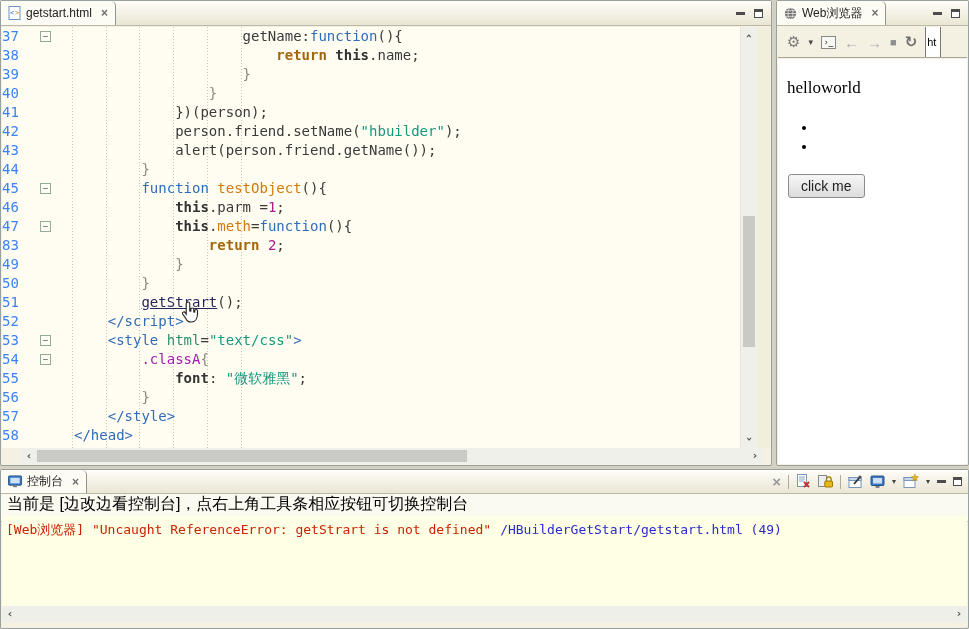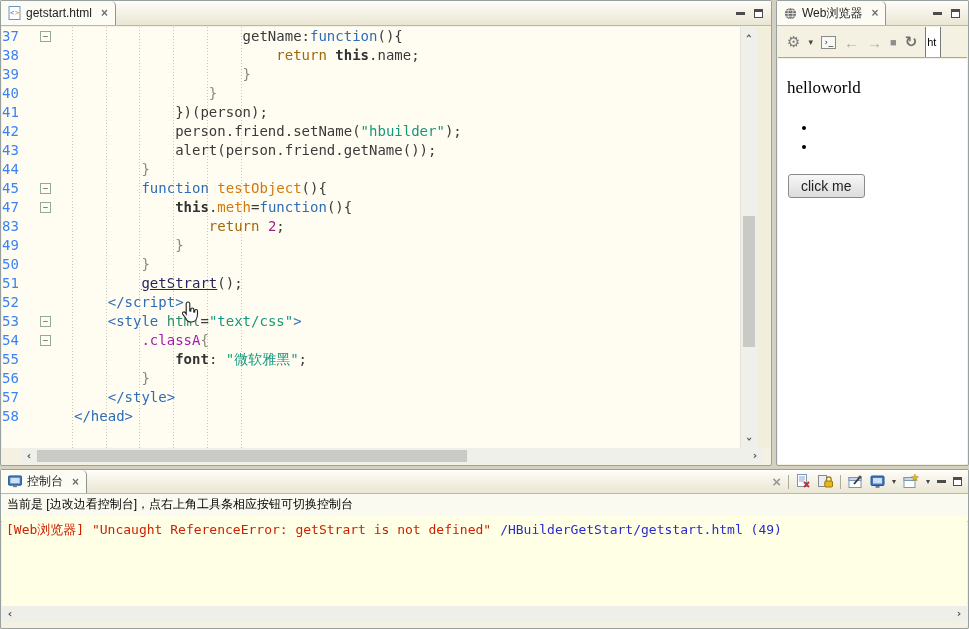--- a/index.html
+++ b/index.html
@@ -21,21 +21,21 @@
   
   #editor-surface{position:absolute;left:1px;top:26px;width:738px;bottom:17px;background:#fffdf1;overflow:hidden}
   .guide{position:absolute;top:0;bottom:0;width:1px;background-image:repeating-linear-gradient(to bottom,#ccc8b4 0,#ccc8b4 1px,transparent 1px,transparent 3px)}
   .code-line{display:flex;height:19px;font:14px/19px "DejaVu Sans Mono",monospace;position:relative}
   .lnum{width:36px;text-align:left;padding-right:2px;color:#3b82f6;flex:none}
   .fold-cell{width:16px;flex:none;position:relative}
   .fold-box{position:absolute;left:2px;top:4px;width:11px;height:11px;border:1px solid #93ab97;background:#fdfdf4;color:#555;font:9px/9px "DejaVu Sans Mono",monospace;text-align:center}
   .ctext{white-space:pre;padding-left:20px}
   .tk-p{color:#3a3a3a}.tk-g{color:#8a8a80}
   .tk-k{color:#2e6cb8;font-weight:normal}.tk-t{color:#2e6cb8}
-  .tk-k2{color:#a4660b;font-weight:normal}
+  .tk-k2{color:#a4660b;font-weight:bold}
   .tk-fn{color:#d2790d}.tk-n{color:#a71d8d}.tk-s{color:#17977e}
   .tk-a{color:#2e8f6f}.tk-c{color:#a21caf}
   .tk-b{color:#333;font-weight:bold}
   .tk-l{color:#26265e;text-decoration:underline}
   #hand-cursor{position:absolute;left:177px;top:274px;width:20px;height:22px}
 
   .vscroll{position:absolute;top:26px;right:14px;bottom:17px;width:17px;background:#f0f0eb;border-left:1px solid #e2e2da}
   #overview-ruler{position:absolute;top:26px;right:1px;bottom:17px;width:13px;background:#f2eedc}
   .hscroll{position:absolute;left:20px;right:8px;bottom:1px;height:16px;background:#f0f0eb}
   .sarrow{position:absolute;color:#555;font:bold 11px/11px "DejaVu Sans",sans-serif;width:12px;height:12px;text-align:center}
@@ -60,21 +60,21 @@
   #browser-list{list-style:disc;margin:21px 0 0 0;padding-left:30px;font-size:14px;color:#000}
   #browser-list li{height:19px}
   #click-me-button{margin:17px 0 0 1px;height:24px;padding:0 12px;font:14px "Liberation Sans",sans-serif;color:#222;border:1px solid #8b8b8b;border-radius:3px;background:linear-gradient(#f7f7f7,#dcdcdc)}
 
   
   #console-panel .tabbar{height:24px}
   .icon-strip{margin-left:auto;display:flex;align-items:center;gap:7px;padding-right:6px}
   .sep{width:1px;height:14px;background:#b0ac9c}
   .strip-x{color:#9a9a9a;font-size:15px;font-weight:bold;line-height:1}
   .caret-sm{font-size:8px;color:#444}
-  #console-status{height:28px;line-height:20px;background:#fbfaf0;border-bottom:1px solid #ccc8b8;font-size:12px;color:#000;padding-left:6px}
+  #console-status{height:28px;line-height:20px;background:#fbfaf0;border-bottom:1px solid #ccc8b8;font-size:16px;color:#000;padding-left:6px}
   #console-content{position:absolute;left:1px;right:1px;top:46px;bottom:22px;background:#ffffe6;padding:5px 4px;font:13px/17px "DejaVu Sans Mono",monospace;white-space:nowrap}
   .err-red{color:#cc2200}
   .err-link{color:#2b2bcc;margin-left:9px;cursor:pointer}
   #console-hscroll{position:absolute;left:1px;right:1px;bottom:6px;height:16px;background:#efefea}
 </style>
 </head>
 <body>
 
 <div class="panel" id="editor-panel">
   <div class="tabbar">
@@ -142,20 +142,25 @@
           <span class="lnum">44</span>
           <span class="fold-cell"></span>
           <span class="ctext">        <span class="tk-g">}</span></span>
         </div>
         <div class="code-line">
           <span class="lnum">45</span>
           <span class="fold-cell">
             <span class="fold-box">−</span>
           </span>
           <span class="ctext">        <span class="tk-k">function</span><span class="tk-p"> </span><span class="tk-fn">testObject</span><span class="tk-p">(){</span></span>
+        </div>
+        <div class="code-line">
+          <span class="lnum">46</span>
+          <span class="fold-cell"></span>
+          <span class="ctext">            <span class="tk-b">this</span><span class="tk-p">.parm =</span><span class="tk-n">1</span><span class="tk-p">;</span></span>
         </div>
         <div class="code-line">
           <span class="lnum">47</span>
           <span class="fold-cell">
             <span class="fold-box">−</span>
           </span>
           <span class="ctext">            <span class="tk-b">this</span><span class="tk-p">.</span><span class="tk-fn">meth</span><span class="tk-p">=</span><span class="tk-k">function</span><span class="tk-p">(){</span></span>
         </div>
         <div class="code-line">
           <span class="lnum">83</span>

